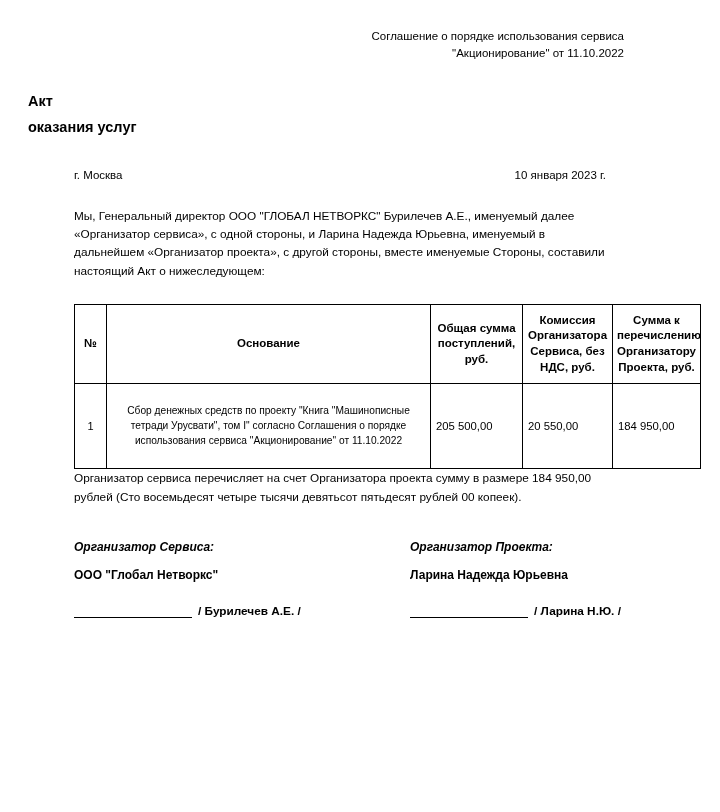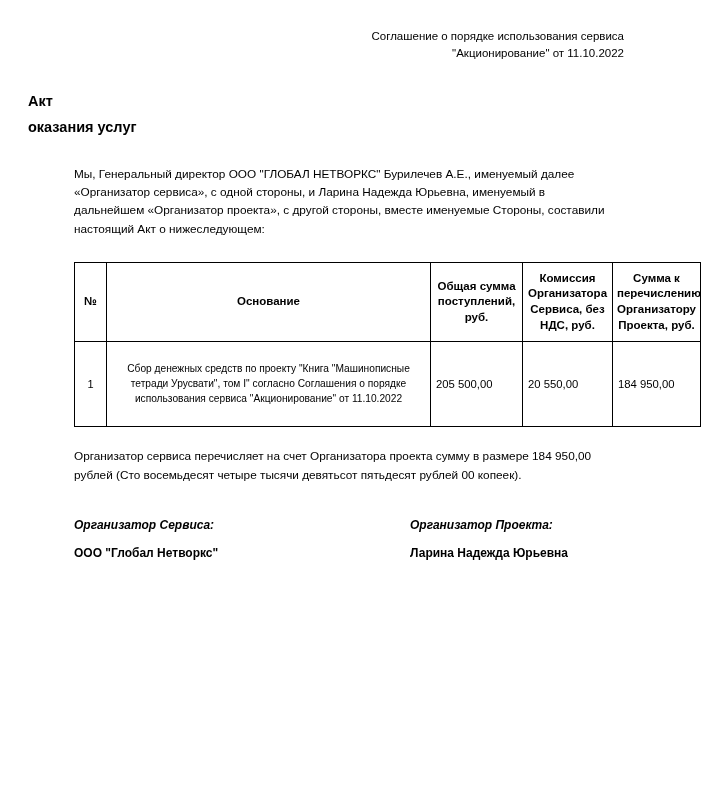--- a/index.html
+++ b/index.html
@@ -87,21 +87,20 @@
     text-align: center;
     font-size: 10.2px;
     line-height: 1.45;
     padding: 8px 6px;
   }
   td.c-money {
     text-align: left;
     font-size: 11.3px;
   }
   .para {
-    margin-top: 20px;
     font-size: 11.8px;
     line-height: 1.55;
     padding: 0 18px 0 46px;
   }
   .sign-head {
     display: flex;
     margin-top: 34px;
     padding-left: 46px;
     font-size: 12px;
     font-weight: bold;
@@ -147,20 +146,24 @@
   <div class="header-note">
     <div>Соглашение  о порядке использования сервиса</div>
     <div>"Акционирование" от 11.10.2022</div>
   </div>
 
   <div class="doc-title">
     <span>Акт</span>
     <span class="line2">оказания услуг</span>
   </div>
 
+  <div class="placerow">
+    <div>г. Москва</div>
+    <div>10 января 2023 г.</div>
+  </div>
 
   <div class="intro">Мы, Генеральный директор ООО "ГЛОБАЛ НЕТВОРКС" Бурилечев А.Е., именуемый далее «Организатор сервиса», с одной стороны, и Ларина Надежда Юрьевна, именуемый в дальнейшем «Организатор проекта», с другой стороны,  вместе именуемые Стороны, составили настоящий Акт о нижеследующем:</div>
 
   <table class="acttable">
     <colgroup>
       <col class="col-num">
       <col class="col-basis">
       <col class="col-total">
       <col class="col-comm">
       <col class="col-pay">
@@ -191,14 +194,22 @@
     <div class="col1">Организатор Сервиса:</div>
     <div>Организатор Проекта:</div>
   </div>
 
   <div class="sign-names">
     <div class="col1">ООО "Глобал Нетворкс"</div>
     <div>Ларина Надежда Юрьевна</div>
   </div>
 
 
+  <div class="sign-lines">
+    <div class="col1">
+      <span class="rule"></span><span>/ Бурилечев А.Е. /</span>
+    </div>
+    <div>
+      <span class="rule"></span><span>/ Ларина Н.Ю. /</span>
+    </div>
+  </div>
 
 </div>
 
 </body></html>

